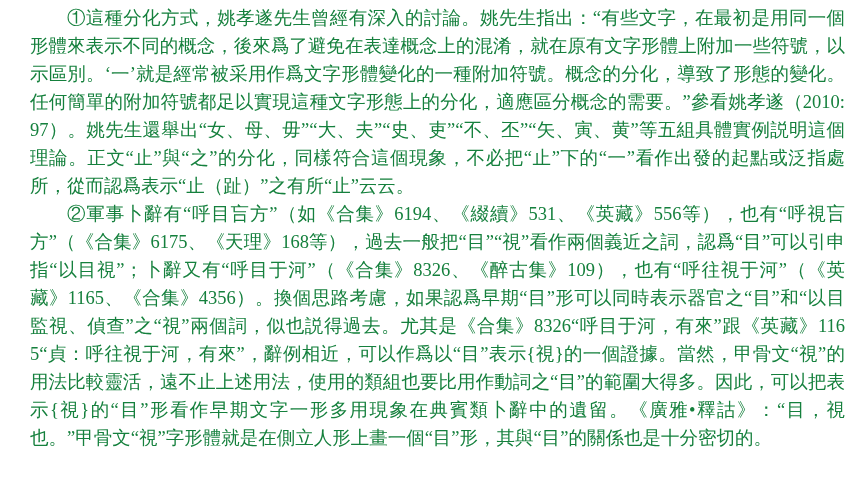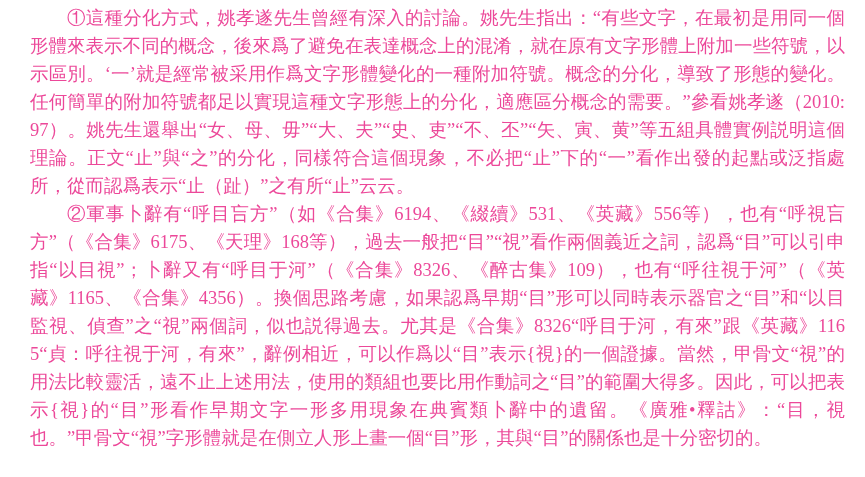--- a/index.html
+++ b/index.html
@@ -6,21 +6,21 @@
       margin: 0;
       padding: 0;
       background: #ffffff;
     }
     .page {
       position: relative;
       width: 865px;
       height: 477px;
       box-sizing: border-box;
       background: #ffffff;
-      color: #ec4899;
+      color: #15803d;
       font-family: "Liberation Serif", "DejaVu Serif", serif;
       font-size: 18.5px;
       line-height: 28px;
       padding: 4px 20px 0 30px;
       overflow: hidden;
       text-align: justify;
       text-justify: inter-ideograph;
     }
     .page p {
       margin: 0;

